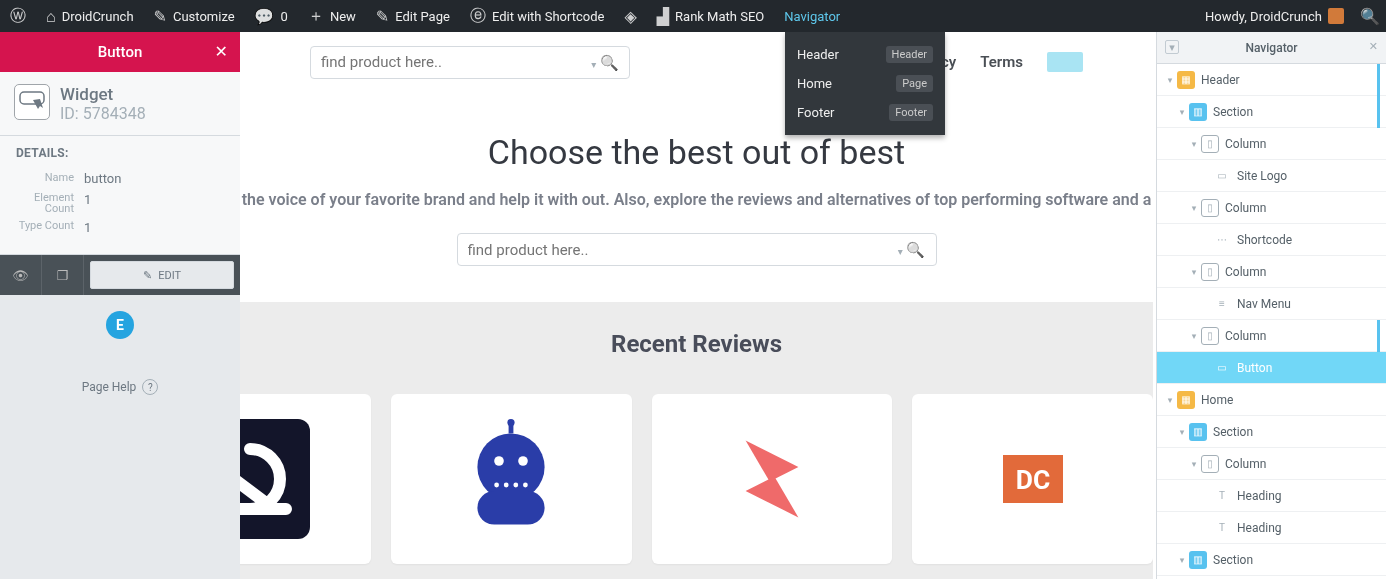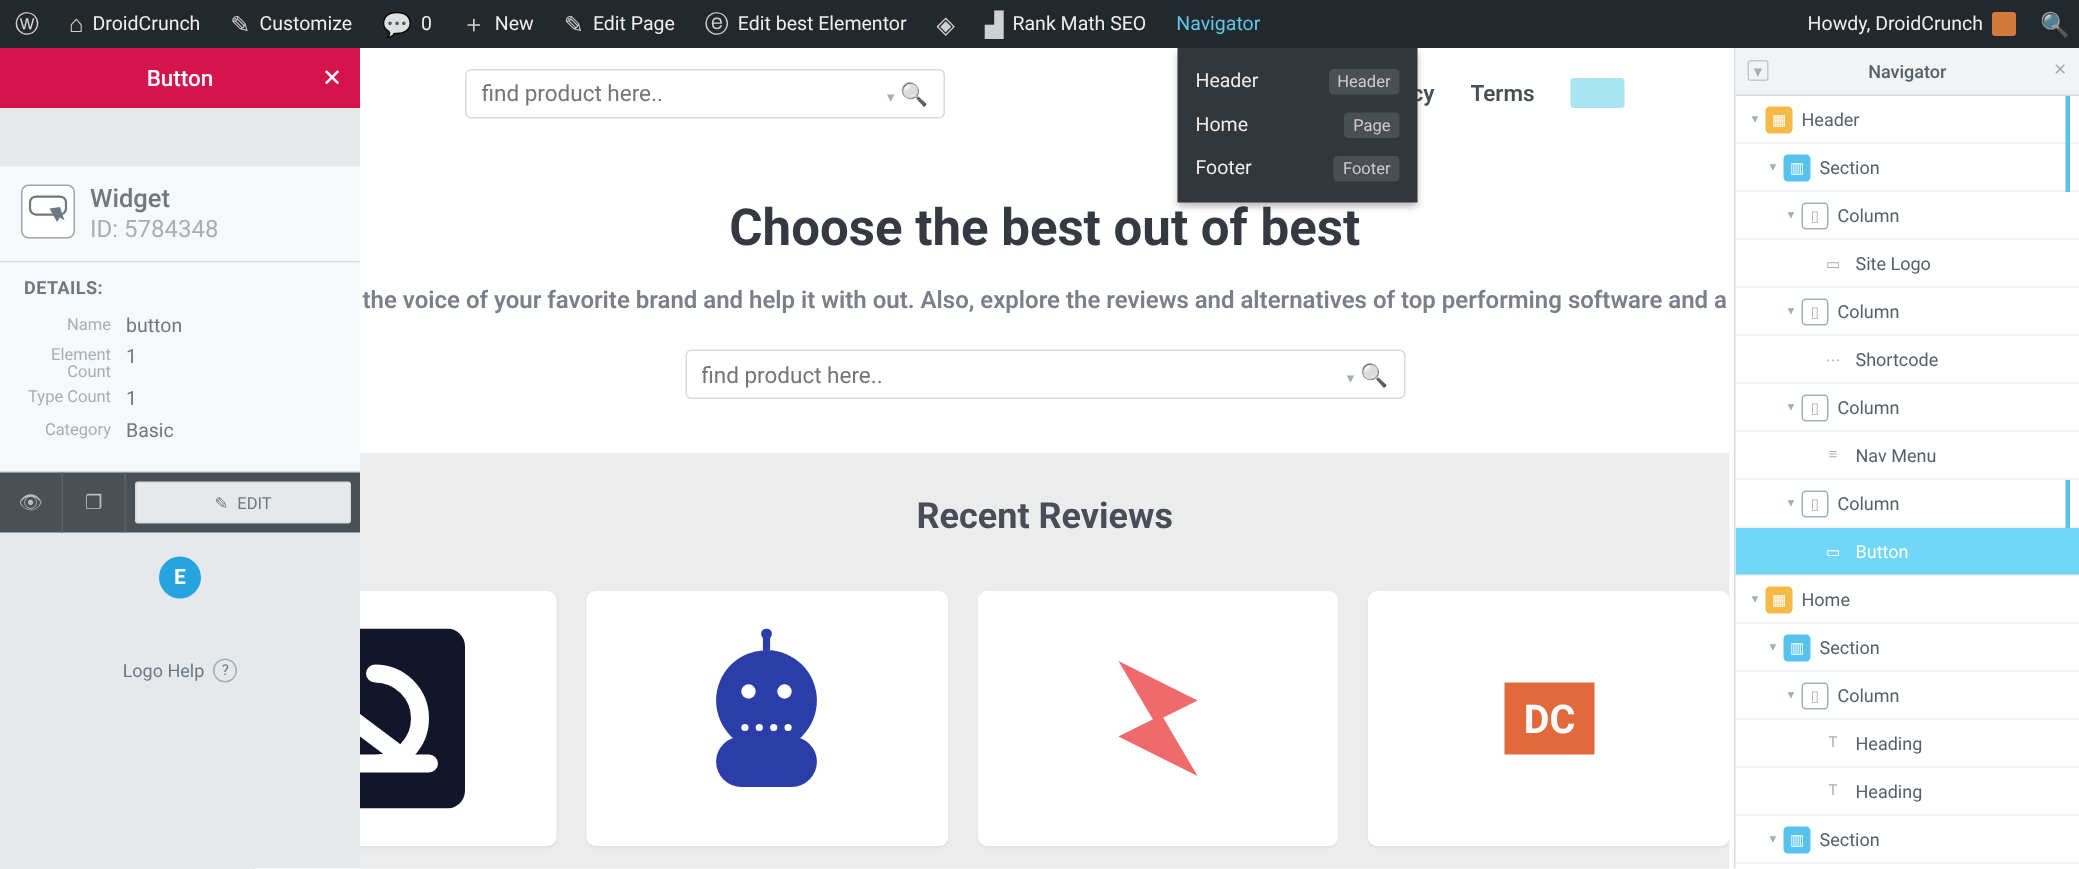--- a/index.html
+++ b/index.html
@@ -16,21 +16,21 @@
 
   
   .nav-dd { position: absolute; top: 32px; left: 785px; width: 160px; background: #32373c; color: #eee; padding: 8px 0; font-size: 13px; z-index: 99; box-shadow: 0 3px 5px rgba(0,0,0,.3); }
   .nav-dd .row { display: flex; align-items: center; justify-content: space-between; padding: 6px 12px; cursor: pointer; }
   .nav-dd .badge { background: #4a4f55; border-radius: 3px; font-size: 11px; padding: 2px 6px; color: #ccc; }
 
   
   .el-panel { position: absolute; top: 32px; left: 0; width: 240px; bottom: 0; background: #e6e9ec; font-size: 13px; color: #555; z-index: 50; display: flex; flex-direction: column; }
   .el-panel .pink-head { height: 40px; background: #d5144e; color: #fff; font-size: 15px; font-weight: 500; display: flex; align-items: center; justify-content: center; position: relative; }
   .el-panel .pink-head .close { position: absolute; right: 12px; top: 10px; font-size: 16px; color: #fff; }
-  .el-panel .widget-title { display: flex; gap: 10px; padding: 12px 14px; border-bottom: 1px solid #d5dadf; background: #f7f8f9; margin-top: 39px; }
+  .el-panel .widget-title { display: flex; gap: 10px; padding: 12px 14px; border-bottom: 1px solid #d5dadf; background: #f7f8f9; }
   .el-panel .widget-title .cur { width: 36px; height: 36px; border: 1px solid #a0a5aa; border-radius: 5px; display: flex; align-items: center; justify-content: center; background: #fff; }
   .el-panel .widget-title h3 { font-size: 17px; color: #6d7882; font-weight: 500; }
   .el-panel .widget-title .sub { font-size: 16px; color: #a4afb7; }
   .el-panel .details { padding: 10px 16px 16px; background: #f7f8f9; border-bottom: 1px solid #d5dadf; }
   .el-panel .details-label { color: #6d7882; font-weight: 700; font-size: 12px; letter-spacing: .3px; margin-bottom: 8px; }
   .el-panel .drow { display: flex; gap: 10px; padding: 3px 0; }
   .el-panel .drow .k { width: 58px; text-align: right; color: #a4afb7; font-size: 11px; }
   .el-panel .drow .v { color: #6d7882; font-size: 13px; }
   .el-panel .actionbar { background: #495157; height: 40px; display: flex; align-items: center; gap: 0; }
   .el-panel .actionbar .ab-btn { width: 42px; height: 40px; display: flex; align-items: center; justify-content: center; color: #bbb; border-right: 1px solid #5c6369; cursor: pointer; }
@@ -40,21 +40,21 @@
   .el-panel .help { color: #6d7882; font-size: 12px; display: flex; align-items: center; justify-content: center; gap: 6px; }
   .el-panel .help .q { width: 16px; height: 16px; border: 1px solid #a4afb7; border-radius: 50%; font-size: 10px; display: flex; align-items: center; justify-content: center; }
 
   
   .page { position: absolute; top: 32px; left: 240px; right: 233px; bottom: 0; overflow: hidden; color: #3b3e4a; }
   .page .topbar { height: 60px; display: flex; align-items: center; justify-content: space-between; padding: 0 70px; }
   .page .search-wrap { display: flex; align-items: center; border: 1px solid #d5dadf; border-radius: 4px; padding: 6px 10px; gap: 4px; width: 320px; justify-content: space-between; color: #a4afb7; }
   .page .search-wrap input { border: none; outline: none; font-size: 15px; color: #333; flex: 1; }
   .page .topnav { display: flex; gap: 24px; align-items: center; font-weight: 600; font-size: 15px; color: #4a4f55; }
   .page .btn-highlight { background: #a9e4f3; padding: 10px 18px; color: #275; border-radius: 2px; }
-  .page h1 { text-align: center; font-size: 34px; font-weight: 700; color: #353941; margin-top: 40px; }
+  .page h1 { text-align: center; font-size: 34px; font-weight: 400; color: #353941; margin-top: 40px; }
   .page .subtitle { text-align: center; color: #7a7f8a; font-size: 16px; font-weight: 600; margin: 18px 0 24px; }
   .page .mid-search { width: 480px; margin: 0 auto; }
   .page .recent-band { background: #ececec; margin-top: 36px; padding: 28px 0 40px; }
   .page .recent-band h2 { text-align: center; font-size: 24px; font-weight: 700; color: #494d5a; margin-bottom: 36px; }
   .page .cards { display: flex; gap: 20px; padding: 0 0 0 -100px; margin-left: -110px; text-align: center; }
   .page .card { width: 268px; height: 170px; background: #fff; border-radius: 6px; display: flex; align-items: center; justify-content: center; box-shadow: 0 1px 2px rgba(0,0,0,.05); }
   .page .card .ph { width: 120px; height: 120px; }
 
   
   .nav-panel { position: absolute; top: 32px; right: 0; width: 230px; bottom: 0; background: #fff; border-left: 1px solid #d5dadf; font-size: 12px; color: #556068; z-index: 50; }
@@ -101,21 +101,21 @@
   <div class="ab-item">
       <span class="wp-icon">＋</span>
       <span>New</span>
     </div>
   <div class="ab-item">
       <span class="wp-icon">✎</span>
       <span>Edit Page</span>
     </div>
   <div class="ab-item">
       <span class="wp-icon">ⓔ</span>
-      <span>Edit best Elementor</span>
+      <span>Edit with Shortcode</span>
     </div>
   <div class="ab-item">
       <span class="wp-icon">◈</span>
     </div>
   <div class="ab-item">
       <span class="wp-icon">▟</span>
       <span>Rank Math SEO</span>
     </div>
   <div class="ab-item active">
       <span>Navigator</span>
@@ -169,37 +169,33 @@
         <div class="v">button</div>
       </div>
     <div class="drow">
         <div class="k" style="line-height:1">Element Count</div>
         <div class="v">1</div>
       </div>
     <div class="drow">
         <div class="k" style="line-height:1">Type Count</div>
         <div class="v">1</div>
       </div>
-    <div class="drow">
-        <div class="k">Category</div>
-        <div class="v">Basic</div>
-      </div>
   </div>
   <div class="actionbar">
     <div class="ab-btn">👁</div>
     <div class="ab-btn">❐</div>
     <div class="edit">
         <span>✎</span>
         <span>EDIT</span>
       </div>
   </div>
   <div class="bottom">
     <div class="el-logo">E</div>
     <div class="help">
-        <span>Logo Help</span>
+        <span>Page Help</span>
         <span class="q">?</span>
       </div>
   </div>
 </div>
 
 <div class="page">
   <div class="topbar">
     <div class="search-wrap">
       <input placeholder="find product here.." style="">
       <span class="chev"></span>

